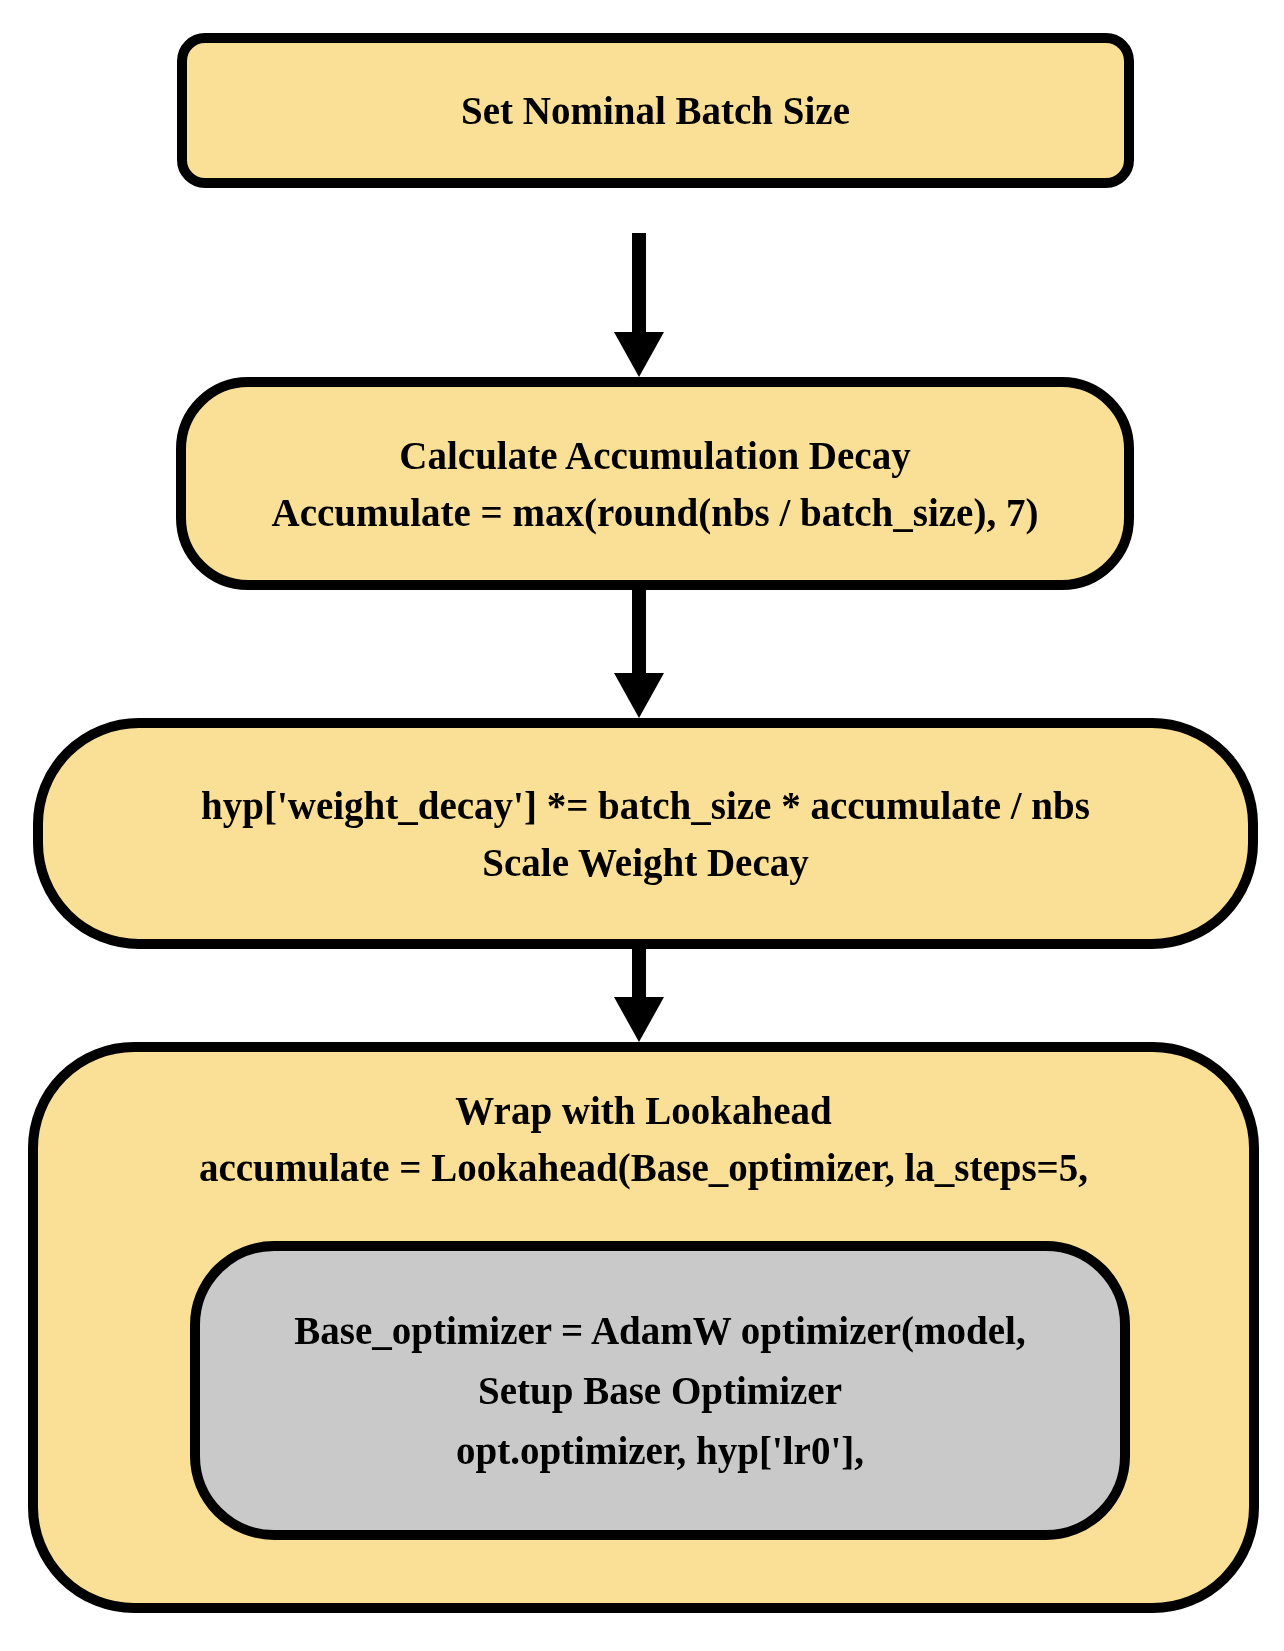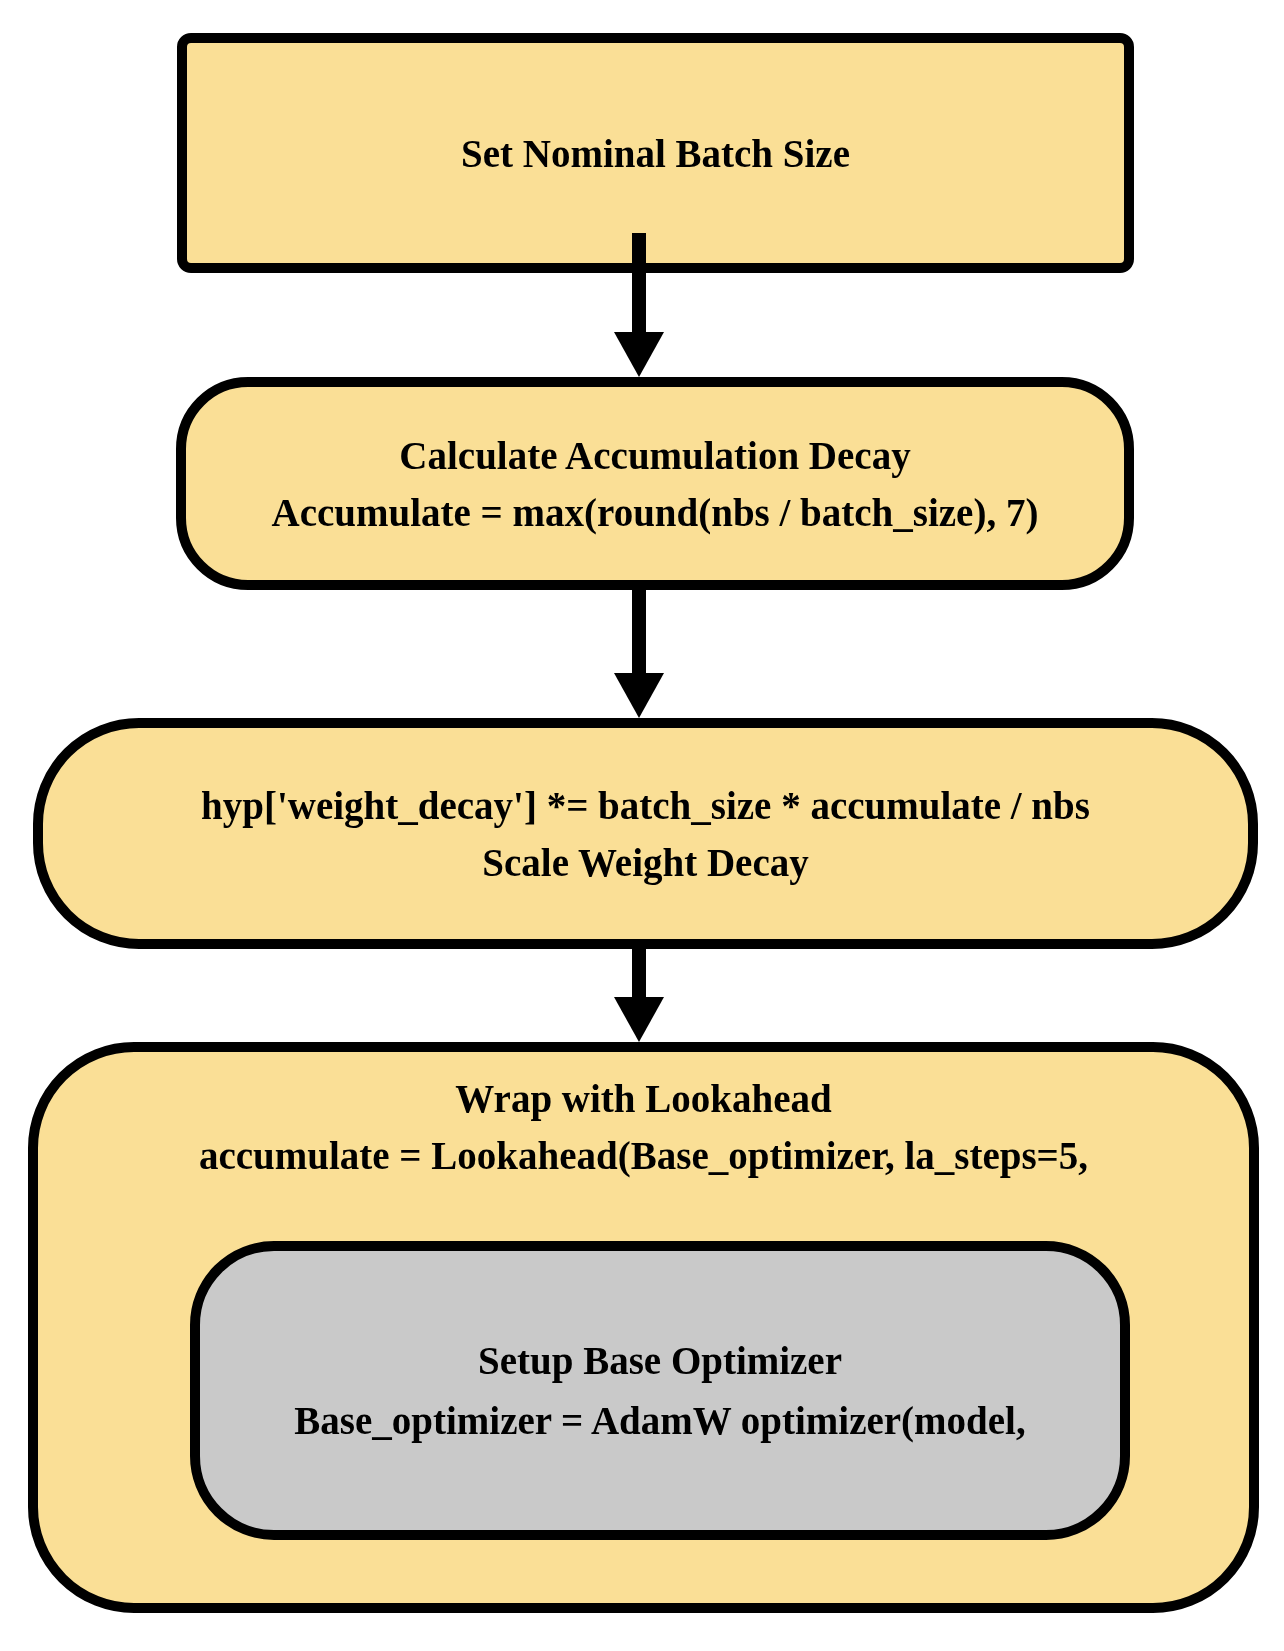--- a/index.html
+++ b/index.html
@@ -21,26 +21,26 @@
     border: 10px solid var(--border-color, #000);
     display: flex;
     flex-direction: column;
     justify-content: center;
     align-items: center;
     text-align: center;
     font-size: 39px;
     line-height: 57px;
   }
   .node .line { width: 100%; white-space: nowrap; }
-  #node1 { left: 177px; top: 33px;  width: 957px;  height: 240px; border-radius: 14px; }
+  #node1 { left: 177px; top: 33px;  width: 957px;  height: 155px; border-radius: 28px; }
   #node2 { left: 176px; top: 377px; width: 958px;  height: 213px; border-radius: 72px; }
   #node3 { left: 33px;  top: 718px; width: 1225px; height: 231px; border-radius: 106px; }
   #node4 {
     left: 28px; top: 1042px; width: 1231px; height: 571px; border-radius: 106px;
-    justify-content: flex-start; padding-top: 18px;
+    justify-content: flex-start; padding-top: 30px;
   }
   #node5 {
     left: 152px; top: 189px; width: 940px; height: 299px; border-radius: 84px;
     background: var(--inner-node-fill, #c9c9c9);
     line-height: 60px;
   }
   .arrow { position: absolute; width: 14px; }
   .arrow .shaft {
     position: absolute; left: 0; top: 0; width: 14px;
     background: var(--border-color, #000);
@@ -93,18 +93,19 @@
   <div class="arrow" id="arrow3">
     <div class="shaft"></div>
     <div class="head"></div>
   </div>
 
   <div class="node" id="node4">
     <div class="line">Wrap with Lookahead</div>
     <div class="line">accumulate = Lookahead(Base_optimizer, la_steps=5,</div>
 
     <div class="node" id="node5">
+      <div class="line">Base_optimizer = AdamW optimizer(model,</div>
       <div class="line">Setup Base Optimizer</div>
-      <div class="line">Base_optimizer = AdamW optimizer(model,</div>
+      <div class="line">opt.optimizer, hyp['lr0'],</div>
     </div>
   </div>
 
 </div>
 
 </body></html>

